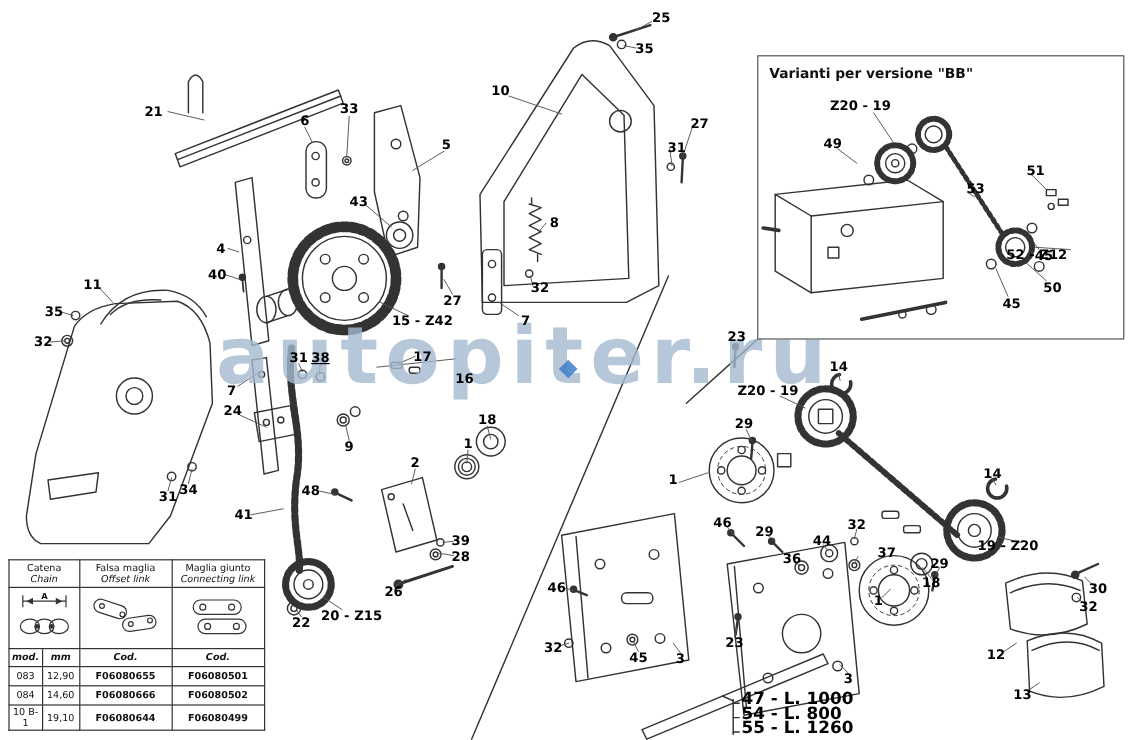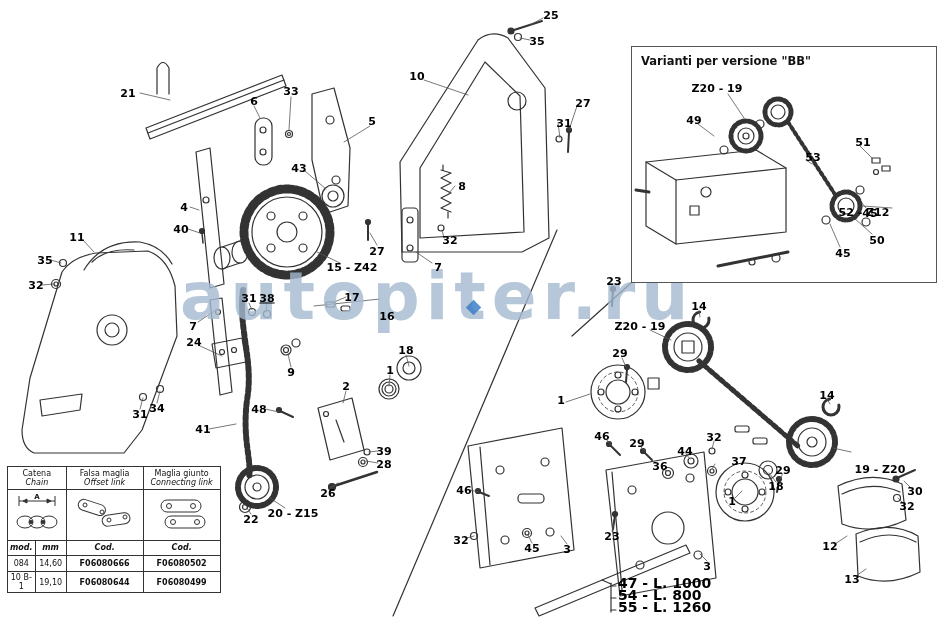--- a/index.html
+++ b/index.html
@@ -445,21 +445,21 @@
       <div class="callout" style="left: 640px; top: 326px;">Z20 - 19</div>
       <div class="callout" style="left: 620px; top: 353px;">29</div>
       <div class="callout" style="left: 561px; top: 400px;">1</div>
       <div class="callout" style="left: 602px; top: 436px;">46</div>
       <div class="callout" style="left: 637px; top: 443px;">29</div>
       <div class="callout" style="left: 685px; top: 451px;">44</div>
       <div class="callout" style="left: 660px; top: 466px;">36</div>
       <div class="callout" style="left: 714px; top: 437px;">32</div>
       <div class="callout" style="left: 715px; top: 461px; margin-left: 24px;">37</div>
       <div class="callout" style="left: 827px; top: 395px;">14</div>
-      <div class="callout" style="left: 880px; top: 455px; margin-top: 14px;">19 - Z20</div>
+      <div class="callout" style="left: 840px; top: 455px;">19 - Z20</div>
       <div class="callout" style="left: 783px; top: 470px;">29</div>
       <div class="callout" style="left: 776px; top: 486px;">18</div>
       <div class="callout" style="left: 732px; top: 501px;">1</div>
       <div class="callout" style="left: 830px; top: 546px;">12</div>
       <div class="callout" style="left: 915px; top: 491px;">30</div>
       <div class="callout" style="left: 907px; top: 506px;">32</div>
       <div class="callout" style="left: 852px; top: 579px;">13</div>
       <div class="callout" style="left: 567px; top: 549px;">3</div>
       <div class="callout" style="left: 707px; top: 566px;">3</div>
       <div class="callout" style="left: 612px; top: 536px;">23</div>
@@ -541,20 +541,26 @@
         </svg>
       </td>
     </tr>
     <tr class="sub-row">
       <td>mod.</td>
       <td>mm</td>
       <td>Cod.</td>
       <td>Cod.</td>
     </tr>
     <tr class="data-row">
+      <td>083</td>
+      <td>12,90</td>
+      <td class="cod">F06080655</td>
+      <td class="cod">F06080501</td>
+    </tr>
+    <tr class="data-row">
       <td>084</td>
       <td>14,60</td>
       <td class="cod">F06080666</td>
       <td class="cod">F06080502</td>
     </tr>
     <tr class="data-row">
       <td>10 B-1</td>
       <td>19,10</td>
       <td class="cod">F06080644</td>
       <td class="cod">F06080499</td>

